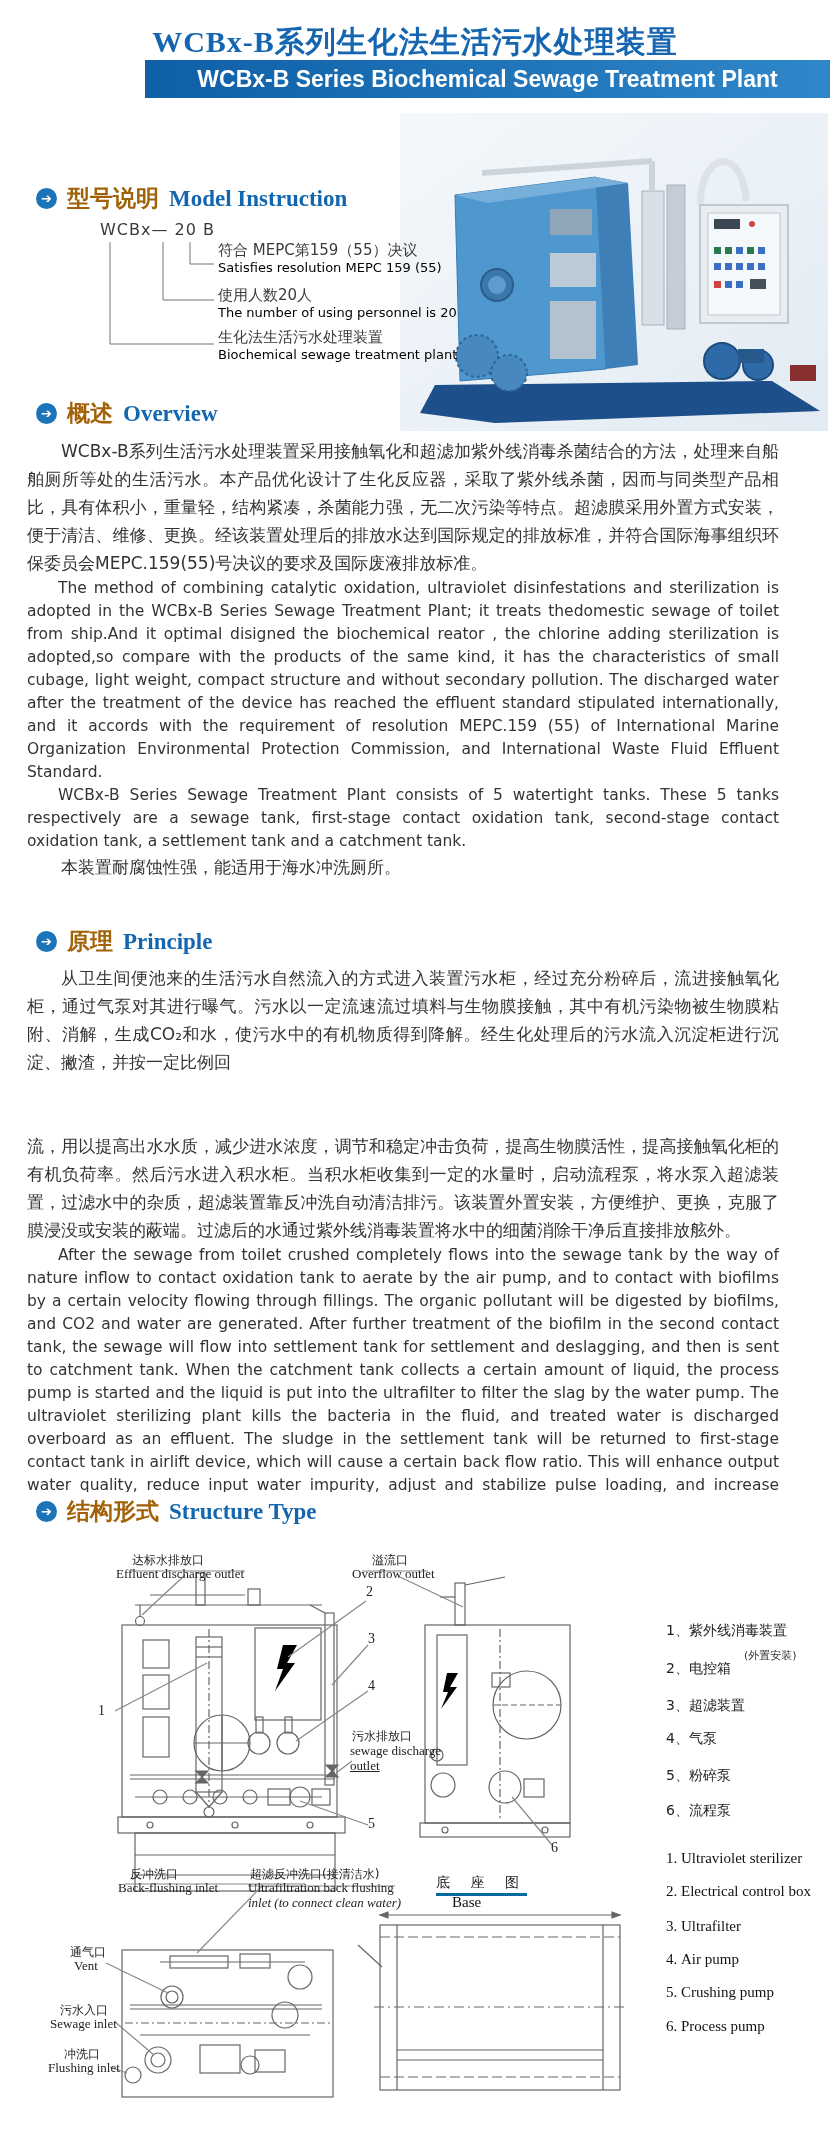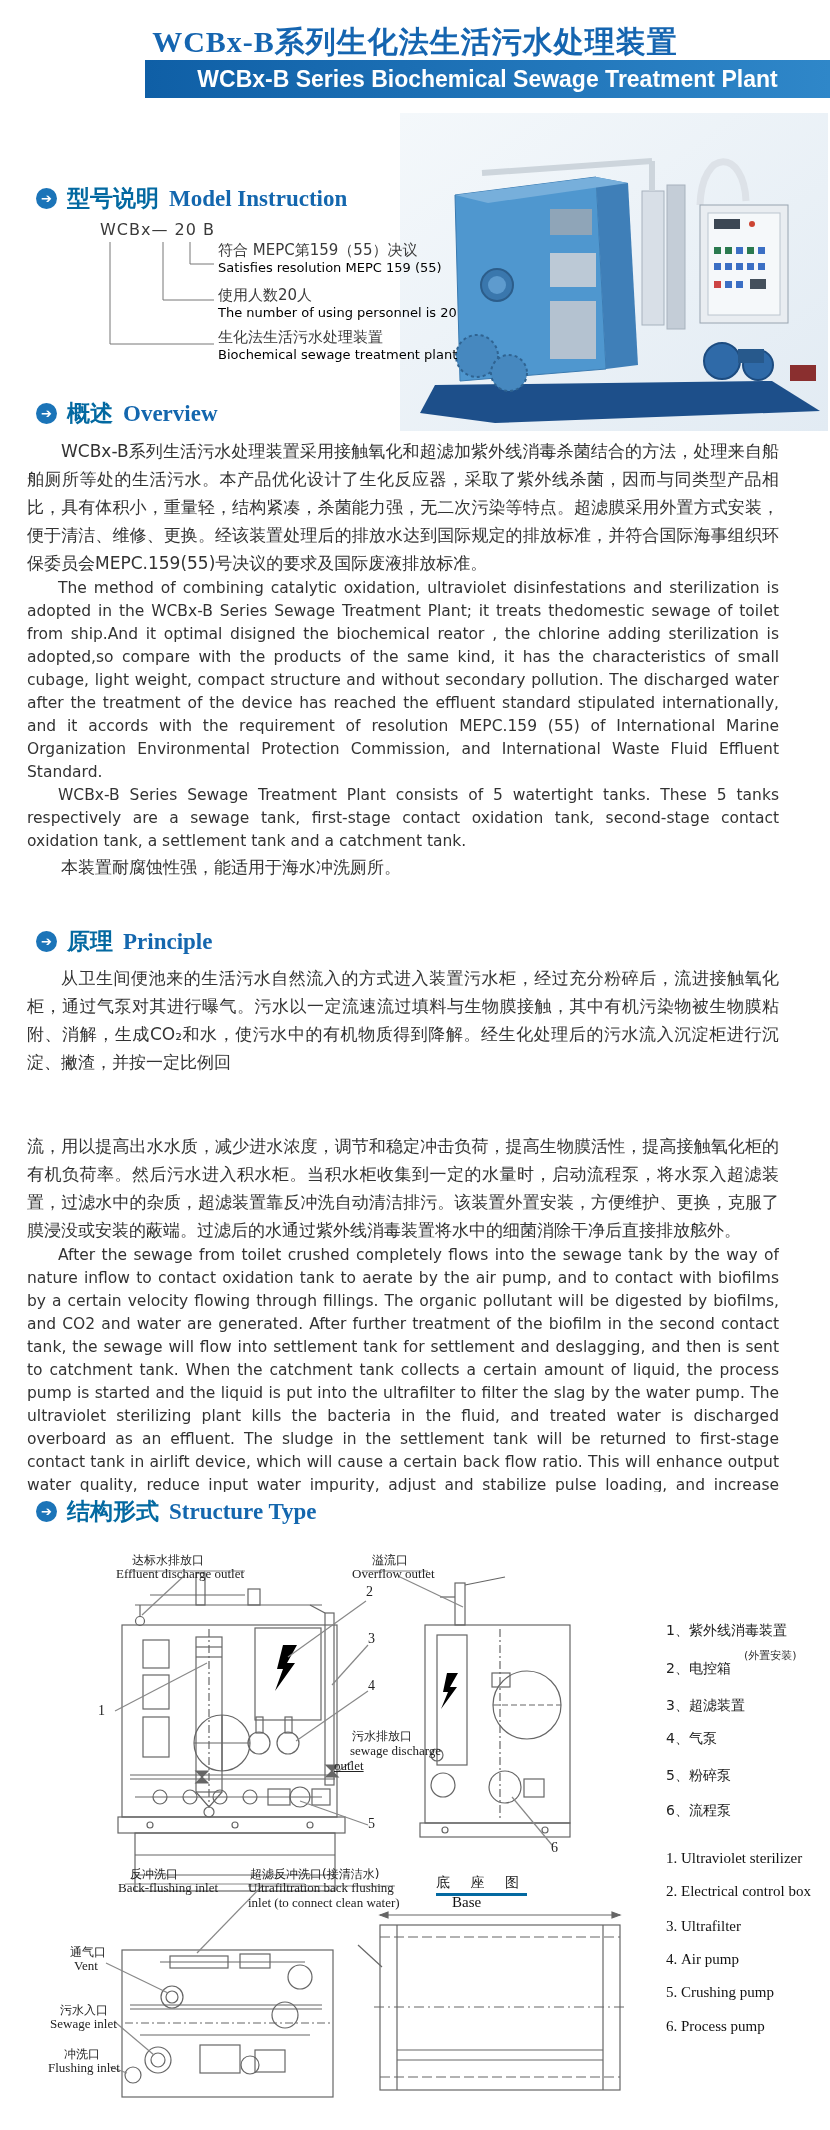--- a/index.html
+++ b/index.html
@@ -8,21 +8,21 @@
   
   .main-title{position:absolute;left:0;top:22px;width:830px;text-align:center;
     font-family:"Liberation Serif",serif;font-weight:bold;font-size:30px;color:#1565b0;letter-spacing:1px;}
   .banner{position:absolute;left:145px;top:60px;width:685px;height:38px;
     background:linear-gradient(90deg,#0f5fa6,#2f87c9);display:flex;align-items:center;justify-content:center;}
   .banner span{color:#fff;font-weight:bold;font-size:23px;font-family:"Liberation Sans",sans-serif;}
   
   .sec-head{position:absolute;display:flex;align-items:center;gap:10px;}
   .bullet{width:21px;height:21px;border-radius:50%;background:#1b74b8;color:#fff;display:flex;
     align-items:center;justify-content:center;font-size:13px;font-weight:bold;flex:0 0 21px;}
-  .sec-cn{font-size:23px;font-weight:bold;color:#0369a1;}
+  .sec-cn{font-size:23px;font-weight:bold;color:#a16207;}
   .sec-en{font-size:23px;font-weight:bold;color:#1467ae;font-family:"Liberation Serif",serif;}
   
   .model-code{position:absolute;left:100px;top:220px;font-size:16px;color:#3a3a3a;letter-spacing:1px;}
   .m-lbl{position:absolute;left:218px;white-space:nowrap;}
   .m-lbl .cn{font-size:15px;color:#3a3a3a;}
   .m-lbl .en{font-size:13px;color:#000000;}
   
   .textblock{position:absolute;left:27px;width:752px;overflow:hidden;}
   .textblock p{margin:0;text-align:justify;}
   .cnp{font-size:17px;line-height:28px;color:#333;text-indent:2em;}
@@ -309,28 +309,28 @@
   </svg>
 
   <div class="lbl lbl-cn" style="left:132px;top:1552px;">达标水排放口</div>
   <div class="lbl lbl-en" style="left:116px;top:1566px;text-align:center;">Effluent discharge outlet</div>
 
   <div class="lbl lbl-cn" style="left:372px;top:1552px;">溢流口</div>
   <div class="lbl lbl-en" style="left:352px;top:1566px;">Overflow outlet</div>
 
   <div class="lbl lbl-cn" style="left:352px;top:1728px;">污水排放口</div>
   <div class="lbl lbl-en" style="left:350px;top:1743px;">sewage discharge</div>
-  <div class="lbl lbl-en" style="left:334px;top:1758px;text-decoration:underline;">outlet</div>
+  <div class="lbl lbl-en" style="left:350px;top:1758px;text-decoration:underline;">outlet</div>
 
   <div class="lbl lbl-cn" style="left:130px;top:1866px;">反冲洗口</div>
   <div class="lbl lbl-en" style="left:118px;top:1880px;">Back-flushing inlet</div>
 
   <div class="lbl lbl-cn" style="left:250px;top:1866px;">超滤反冲洗口(接清洁水)</div>
   <div class="lbl lbl-en" style="left:248px;top:1880px;">Ultrafiltration back flushing</div>
-  <div class="lbl lbl-en" style="left:248px;top:1895px;">inlet (to connect clean water)</div>
+  <div class="lbl lbl-en" style="left:248px;top:1895px;font-style:italic;">inlet (to connect clean water)</div>
 
   <div class="base-title-cn" style="left:436px;top:1874px;">底 座 图</div>
   <div class="base-title-en" style="left:452px;top:1894px;">Base</div>
 
   <div class="lbl lbl-cn" style="left:70px;top:1944px;">通气口</div>
   <div class="lbl lbl-en" style="left:74px;top:1958px;">Vent</div>
 
   <div class="lbl lbl-cn" style="left:60px;top:2002px;">污水入口</div>
   <div class="lbl lbl-en" style="left:50px;top:2016px;">Sewage inlet</div>
 

